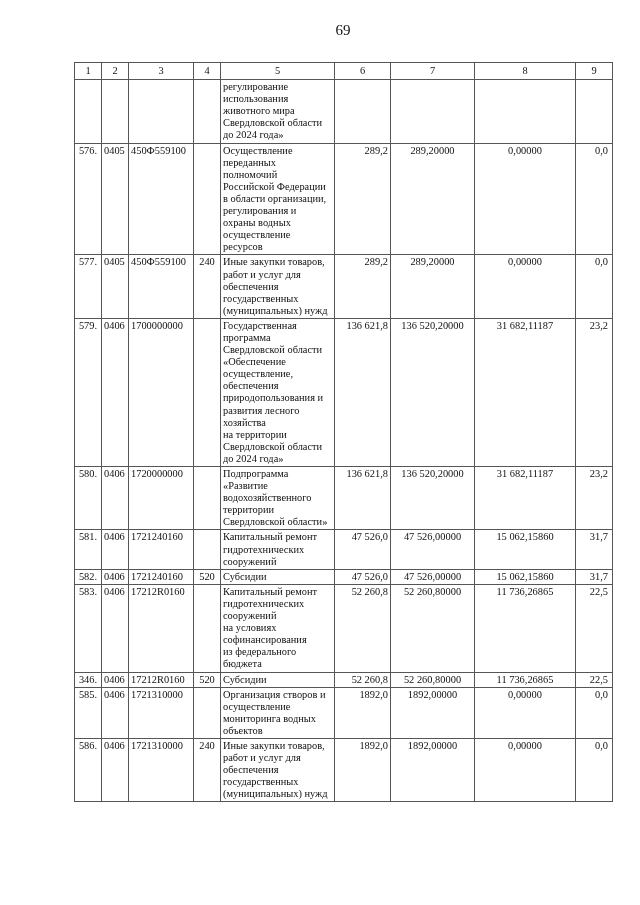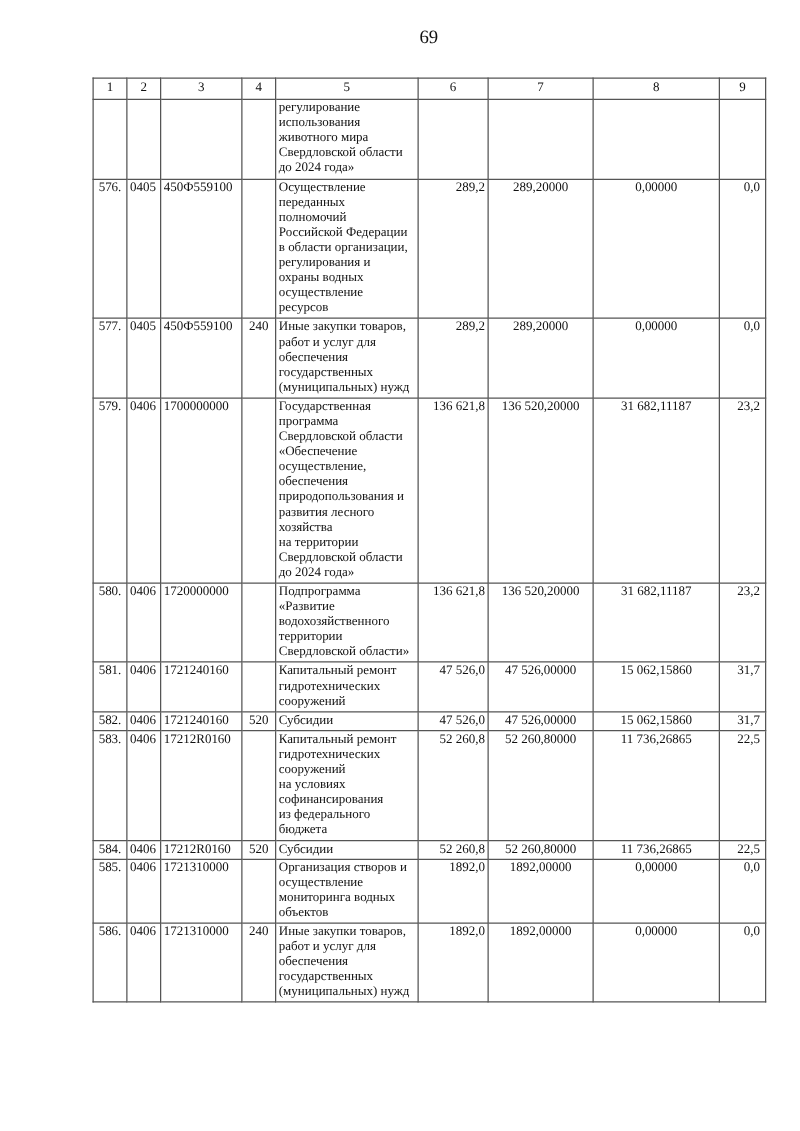--- a/index.html
+++ b/index.html
@@ -222,21 +222,21 @@
           <span class="name-line">софинансирования</span>
           <span class="name-line">из федерального</span>
           <span class="name-line">бюджета</span>
         </td>
         <td class="c-v6">52 260,8</td>
         <td class="c-v7">52 260,80000</td>
         <td class="c-v8">11 736,26865</td>
         <td class="c-v9">22,5</td>
       </tr>
       <tr>
-        <td class="c-num">584.</td>
+        <td class="c-num">346.</td>
         <td class="c-sec">0406</td>
         <td class="c-csr">17212R0160</td>
         <td class="c-vr">520</td>
         <td class="c-name">
           <span class="name-line">Субсидии</span>
         </td>
         <td class="c-v6">52 260,8</td>
         <td class="c-v7">52 260,80000</td>
         <td class="c-v8">11 736,26865</td>
         <td class="c-v9">22,5</td>

